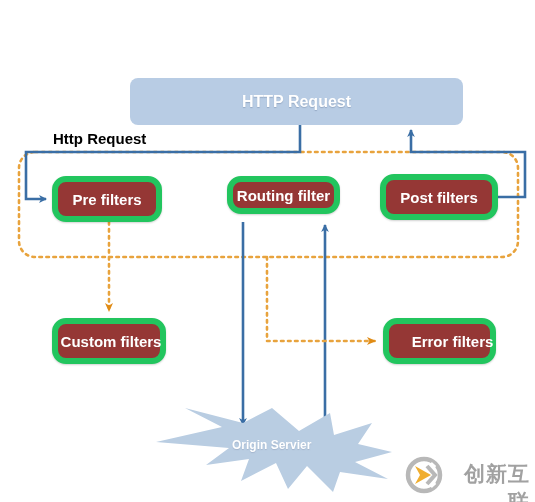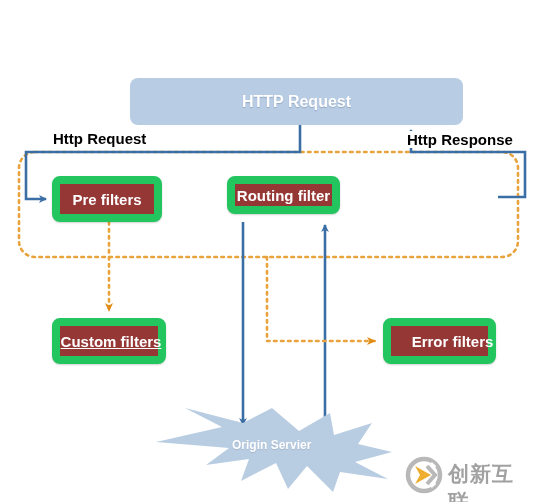--- a/index.html
+++ b/index.html
@@ -7,52 +7,53 @@
     padding: 0;
     background: #ffffff;
   }
   #canvas {
     position: relative;
     width: 535px;
     height: 502px;
     background: #ffffff;
     overflow: hidden;
     font-family: "Liberation Sans", sans-serif;
+    text-align: right;
   }
   #svg-layer {
     position: absolute;
     left: 0;
     top: 0;
     width: 535px;
     height: 502px;
   }
 
   
   .filter-box {
     position: absolute;
     background: #953735;
-    border: 8px solid #22c55e;
-    border-radius: 8px;
+    border: 6px solid #22c55e;
+    border-radius: 14px;
     box-sizing: border-box;
     display: flex;
     align-items: center;
     justify-content: center;
     color: #ffffff;
     font-weight: bold;
     font-size: 15px;
     white-space: nowrap;
     z-index: 6;
     box-shadow: 0 1px 2px rgba(0,0,0,0.18);
   }
   .filter-box span { display: block; }
 
   #box-pre      { left: 52px;  top: 176px; width: 110px; height: 46px; }
   #box-routing  { left: 227px; top: 176px; width: 113px; height: 38px; }
   #box-post     { left: 380px; top: 174px; width: 118px; height: 46px; }
-  #box-custom   { left: 52px;  top: 318px; width: 114px; height: 46px; text-decoration: underline; }
+  #box-custom   { left: 52px;  top: 318px; width: 114px; height: 46px; }
   #box-error    { left: 383px; top: 318px; width: 113px; height: 46px; padding-left: 26px; }
   #box-custom span { font-size: 15px; margin-left: 4px; }
 
   
   #http-request-box {
     position: absolute;
     left: 130px;
     top: 78px;
     width: 333px;
     height: 47px;
@@ -149,30 +150,32 @@
                      355,462 388,479 340,472 333,492 307,466 288,489 276,463
                      241,481 249,459 206,465 229,448 156,442 222,427 185,408
                      243,423" fill="#b9cde2"></polygon>
   </svg>
 
   <div id="http-request-box">
     <span>HTTP Request</span>
   </div>
 
   <div class="edge-label" id="label-http-request">Http Request</div>
-  <div class="edge-label" id="label-http-response">Http Response</div>
 
   <div class="filter-box" id="box-pre">
     <span>Pre filters</span>
   </div>
 
   <div class="filter-box" id="box-routing">
     <span>Routing filter</span>
   </div>
 
+  <div class="filter-box" id="box-post">
+    <span>Post filters</span>
+  </div>
 
   <div class="filter-box" id="box-custom">
     <span>Custom filters</span>
   </div>
 
   <div class="filter-box" id="box-error">
     <span>Error filters</span>
   </div>
 
   <div id="origin-label">Origin  Servier</div>

